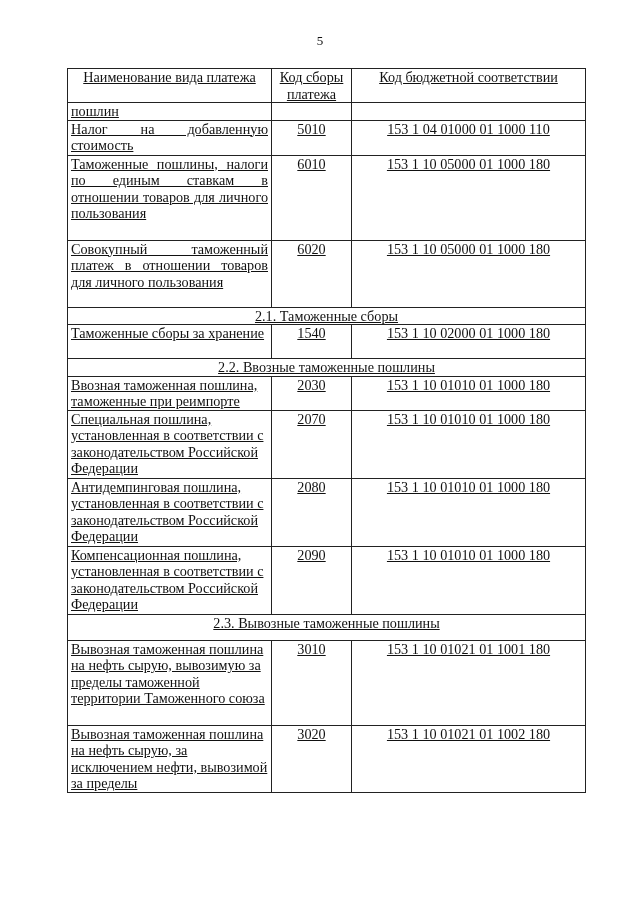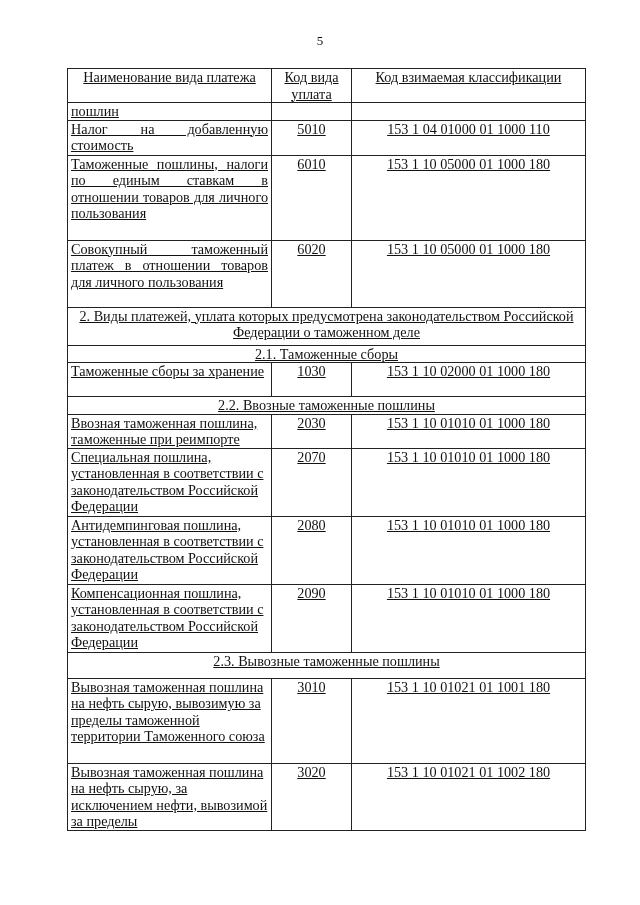--- a/index.html
+++ b/index.html
@@ -24,22 +24,22 @@
 
 <table class="doc">
   <colgroup>
       <col class="c1">
       <col class="c2">
       <col class="c3">
     </colgroup>
   <thead>
     <tr style="height:32px">
       <td class="hdr">Наименование вида платежа</td>
-      <td class="hdr">Код вида уплата</td>
-      <td class="hdr">Код взимаемая классификации</td>
+      <td class="hdr">Код сборы платежа</td>
+      <td class="hdr">Код бюджетной соответствии</td>
     </tr>
   </thead>
   <tbody id="tbody">
       <tr style="height: 17px; margin-top: 47px;">
         <td class="name">пошлин</td>
         <td class="code"></td>
         <td class="kbk"></td>
       </tr>
       <tr style="height: 35px; margin-top: 28px;">
         <td class="name just">Налог на добавленную стоимость</td>
@@ -49,29 +49,26 @@
       <tr style="height: 85px;">
         <td class="name just">Таможенные пошлины, налоги по единым ставкам в отношении товаров для личного пользования</td>
         <td class="code">6010</td>
         <td class="kbk">153 1 10 05000 01 1000 180</td>
       </tr>
       <tr style="height: 67px;">
         <td class="name just">Совокупный таможенный платеж в отношении товаров для личного пользования</td>
         <td class="code">6020</td>
         <td class="kbk">153 1 10 05000 01 1000 180</td>
       </tr>
-      <tr style="height: 38px;">
-        <td colspan="3" class="section">2. Виды платежей, уплата которых предусмотрена законодательством Российской Федерации о таможенном деле</td>
-      </tr>
       <tr style="height: 16px;">
         <td colspan="3" class="section">2.1. Таможенные сборы</td>
       </tr>
       <tr style="height: 34px;">
         <td class="name">Таможенные сборы за хранение</td>
-        <td class="code">1030</td>
+        <td class="code">1540</td>
         <td class="kbk">153 1 10 02000 01 1000 180</td>
       </tr>
       <tr style="height: 16px;">
         <td colspan="3" class="section">2.2. Ввозные таможенные пошлины</td>
       </tr>
       <tr style="height: 34px;">
         <td class="name">Ввозная таможенная пошлина, таможенные при реимпорте</td>
         <td class="code">2030</td>
         <td class="kbk">153 1 10 01010 01 1000 180</td>
       </tr>

